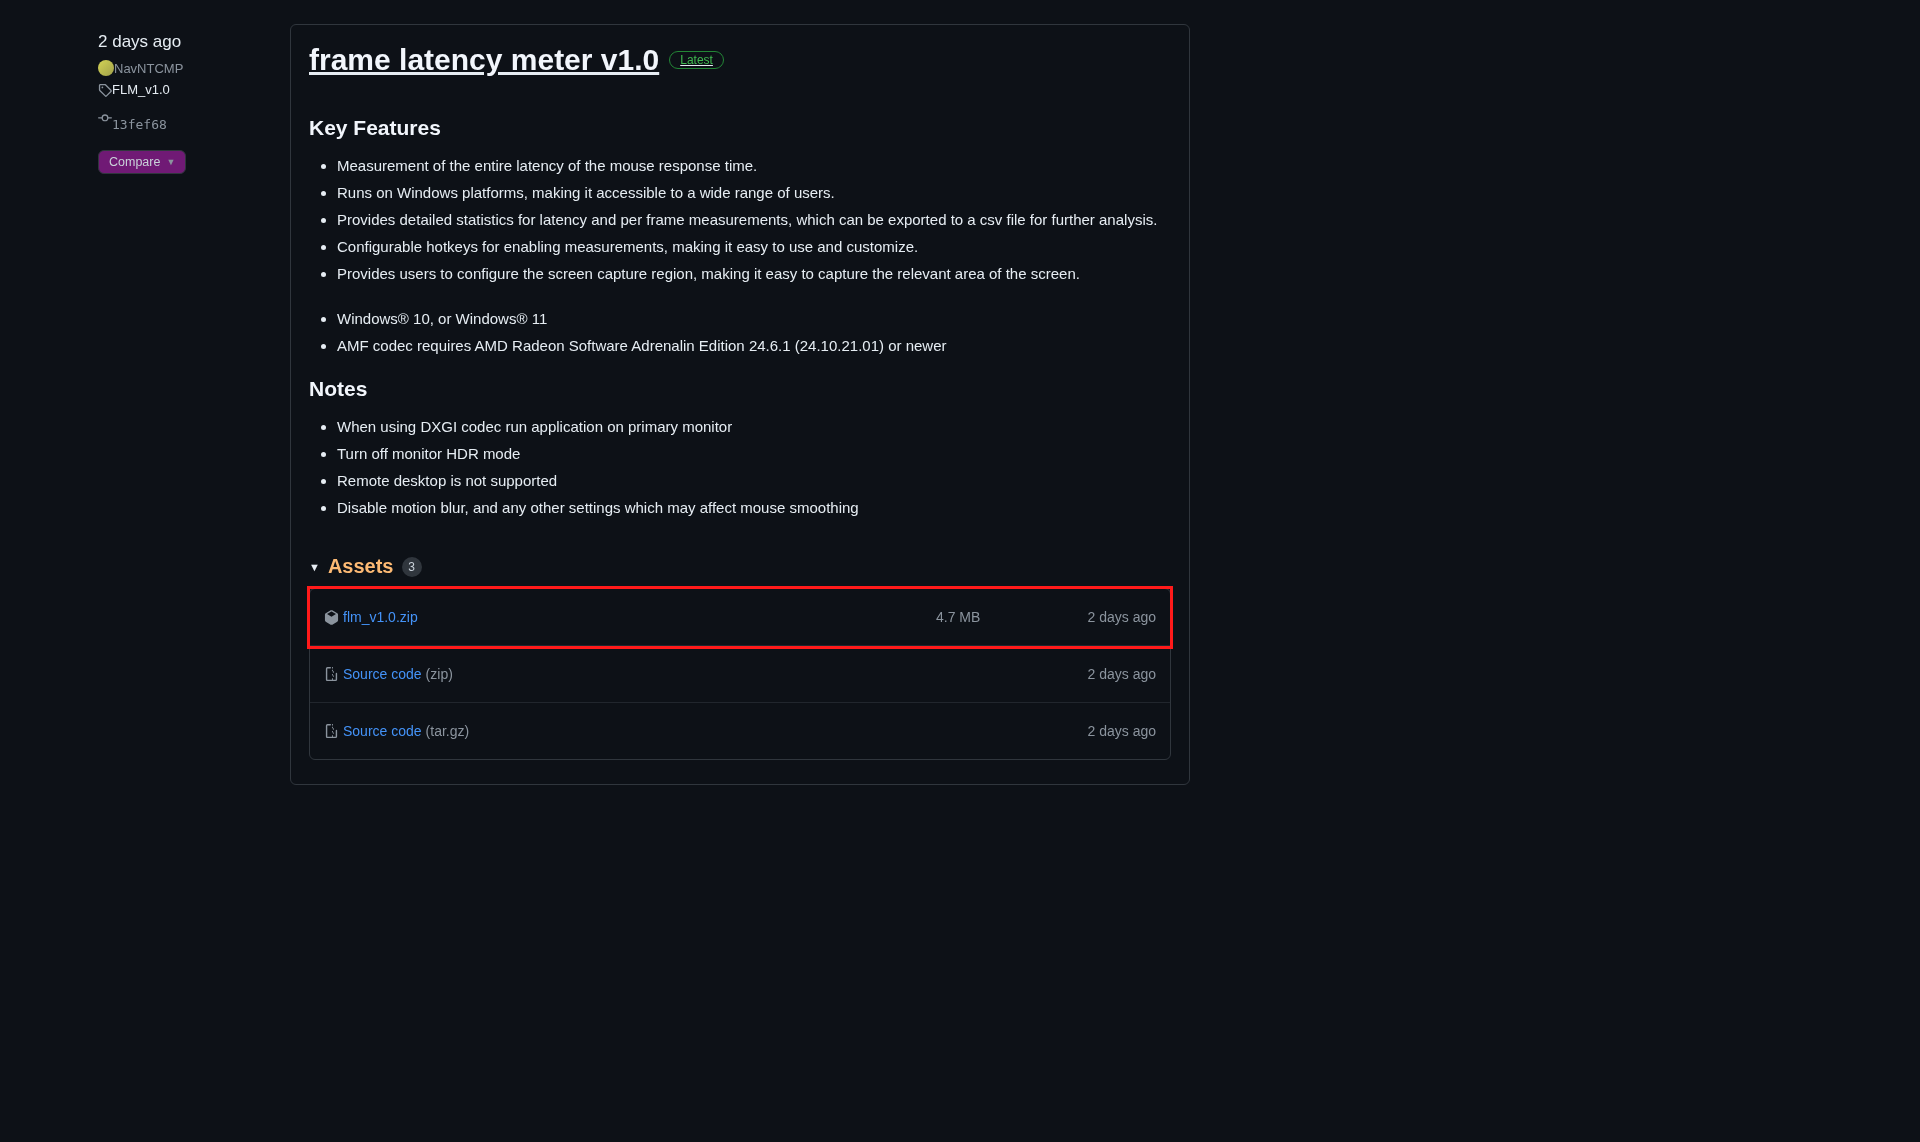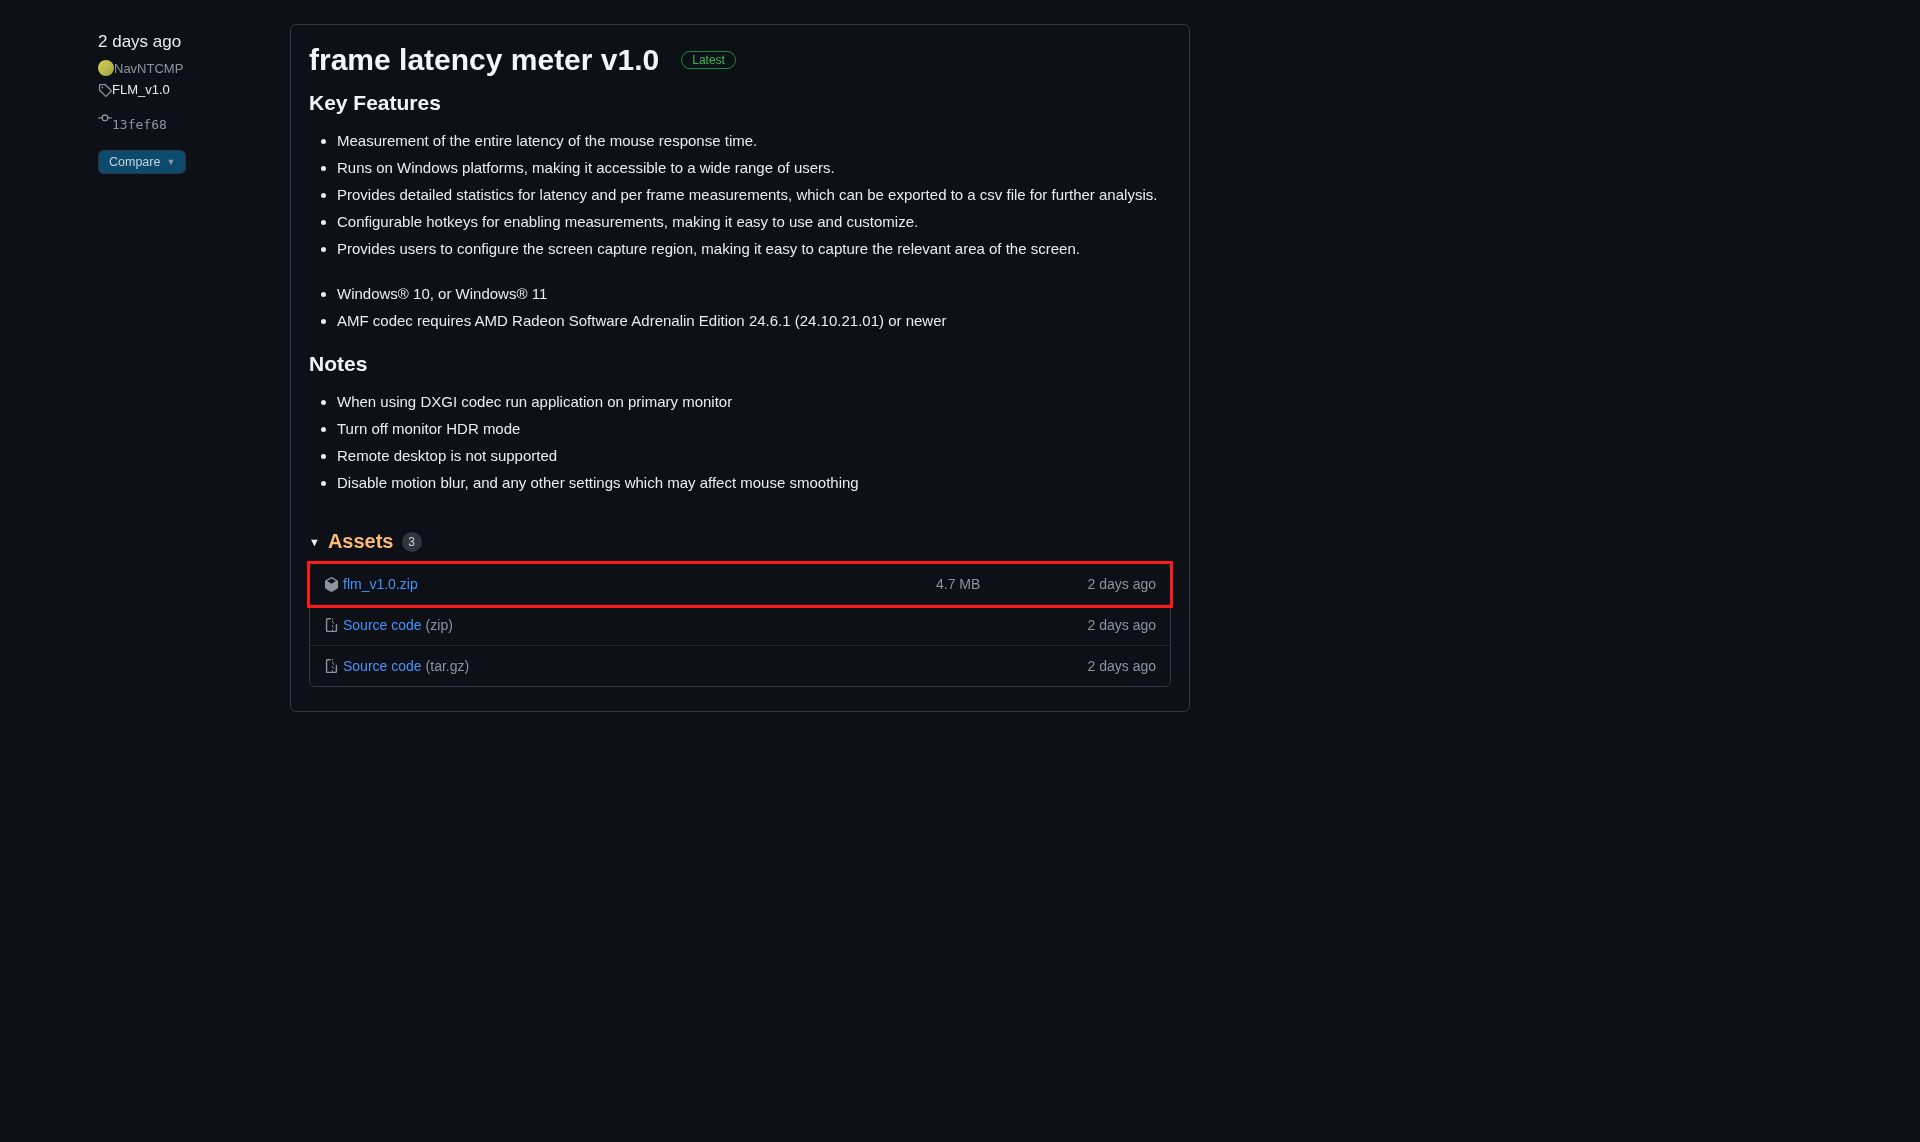--- a/index.html
+++ b/index.html
@@ -48,21 +48,21 @@
   fill: #8b949e;
 }
 .sidebar-author { color: #8b949e; font-size: 13px; }
 .sidebar-tag { color: #e6edf3; font-size: 13px; }
 .sidebar-commit { font-family: ui-monospace, SFMono-Regular, monospace; color: #8b949e; font-size: 13px; margin-top: 14px; }
 .compare-btn {
   margin-top: 12px;
   display: inline-flex;
   align-items: center;
   gap: 6px;
-  background: #0c4a6e;
+  background: #701a75;
   border: 1px solid #30363d;
   color: #c9d1d9;
   padding: 4px 10px;
   border-radius: 6px;
   font-size: 12.5px;
   cursor: pointer;
 }
 .compare-btn .caret {
   font-size: 9px;
   color: #8b949e;
@@ -71,22 +71,23 @@
   flex: 1;
   max-width: 900px;
   margin-left: 80px;
   border: 1px solid #30363d;
   border-radius: 6px;
   padding: 18px 18px 24px 18px;
 }
 .title-row {
   display: flex;
   align-items: center;
-  gap: 22px;
-  margin-bottom: 14px;
+  gap: 10px;
+  margin-bottom: 39px;
+  text-decoration: underline;
 }
 .main h1 {
   font-size: 30px;
   font-weight: 600;
   color: #f2f6fc;
 }
 .badge {
   border: 1px solid #238636;
   color: #3fb950;
   border-radius: 24px;
@@ -138,21 +139,21 @@
 }
 .assets-list {
   border: 1px solid #30363d;
   border-radius: 6px;
   overflow: visible;
   position: relative;
 }
 .asset-row {
   display: flex;
   align-items: center;
-  padding: 12px 14px;
+  padding: 20px 14px;
   border-bottom: 1px solid #21262d;
   font-size: 14px;
   position: relative;
 }
 .asset-row:last-child { border-bottom: none; }
 .asset-row.highlighted {
   outline: 3px solid #ff1a1a;
   outline-offset: 0px;
   z-index: 2;
 }

